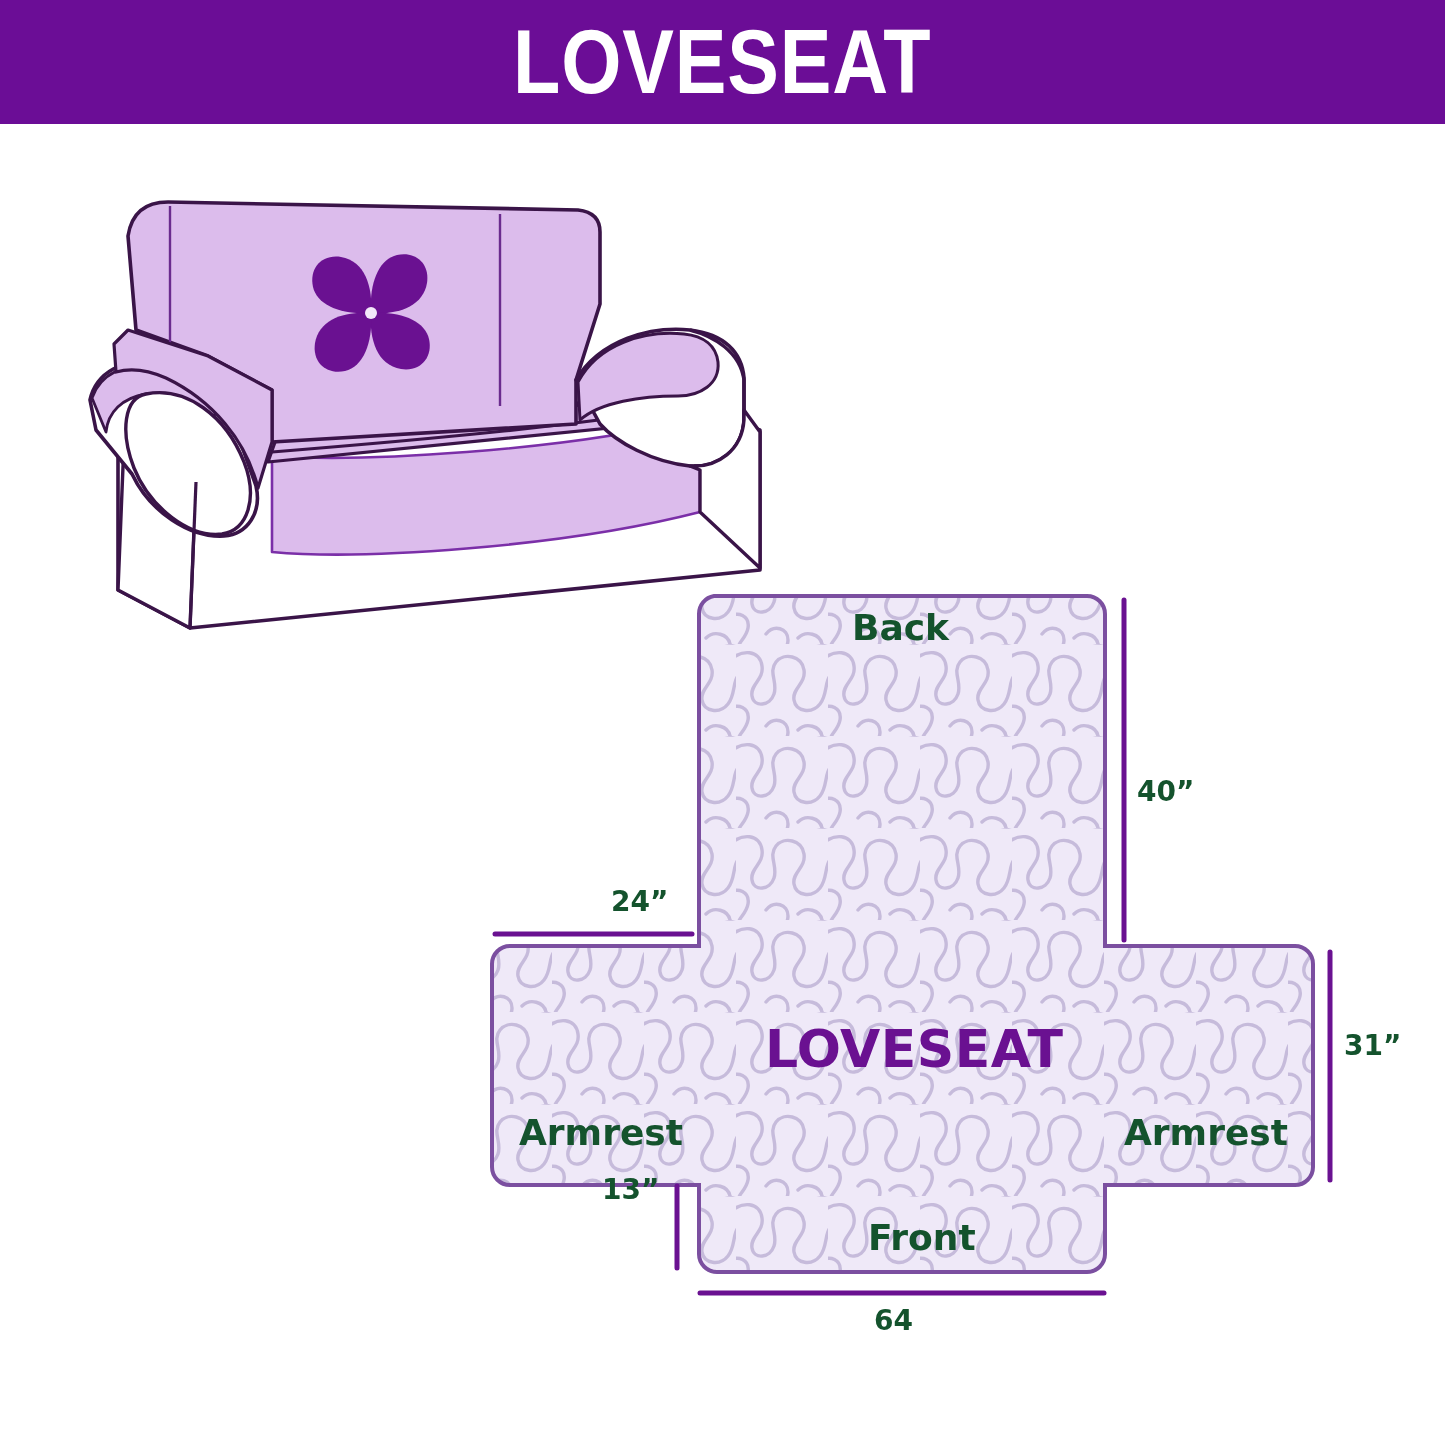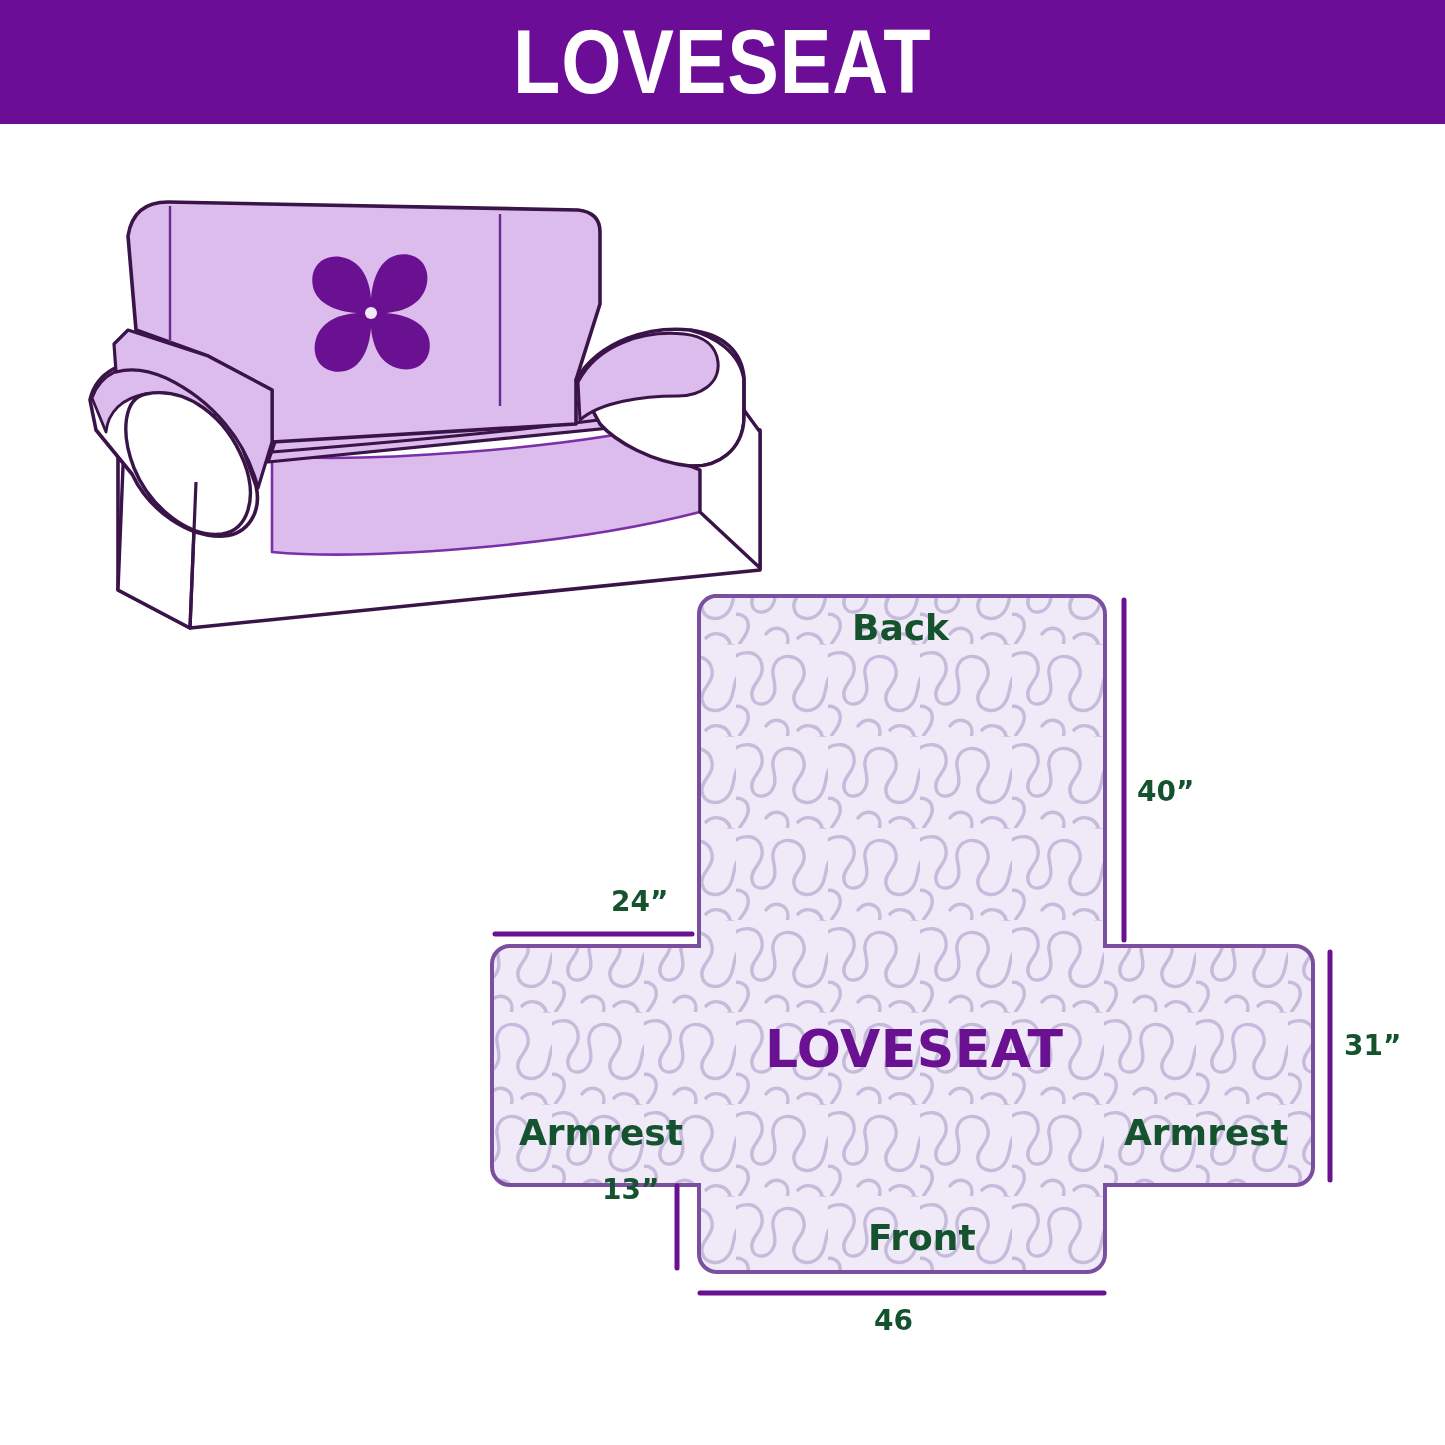--- a/index.html
+++ b/index.html
@@ -259,13 +259,13 @@
 <div id="label-loveseat-center">LOVESEAT</div>
 
 <div class="dim-label" id="label-24">24”</div>
 
 <div class="dim-label" id="label-40">40”</div>
 
 <div class="dim-label" id="label-23">31”</div>
 
 <div class="dim-label" id="label-13">13”</div>
 
-<div class="dim-label" id="label-46">46</div>
+<div class="dim-label" id="label-46">64</div>
 
 </body></html>

